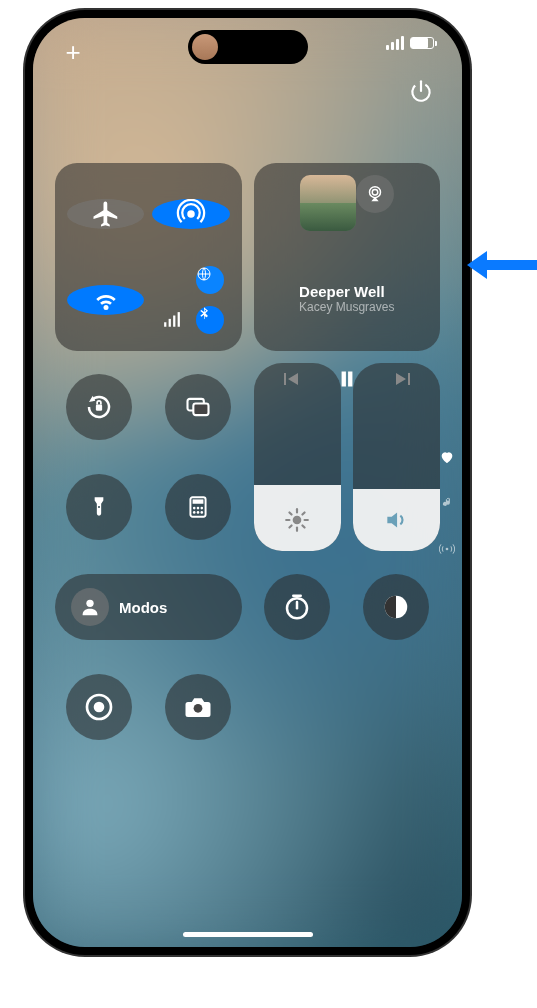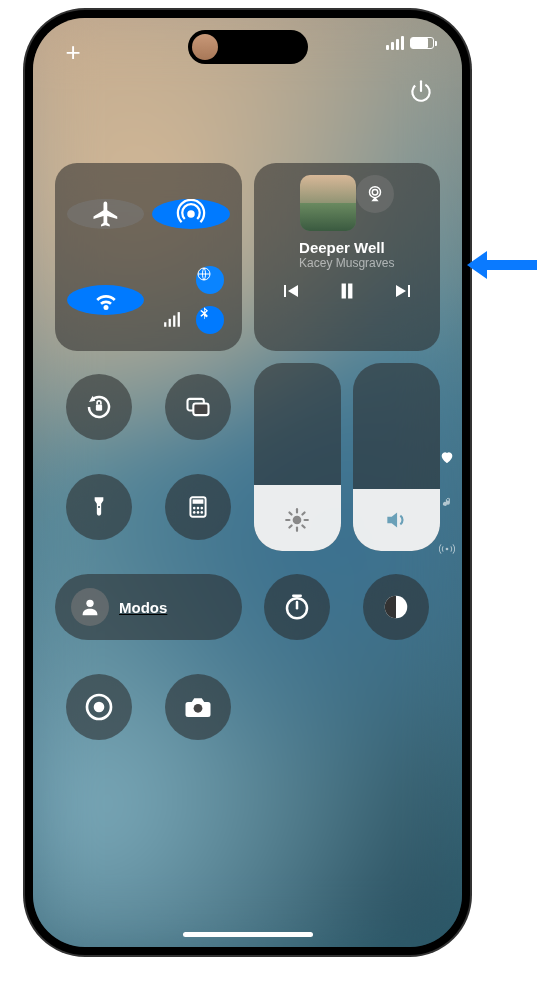--- a/index.html
+++ b/index.html
@@ -147,20 +147,21 @@
   .globe-mini { background:#0a84ff; border-radius:50%; width:28px;height:28px;position:absolute; bottom:6px; right:6px;}
   .cell-mini { position:absolute; top:6px; left:6px; width:28px;height:28px; display:flex;align-items:center;justify-content:center;}
 
   .media-tile {
     grid-column: span 2;
     grid-row: span 2;
     padding: 12px;
     display: flex;
     flex-direction: column;
     justify-content: flex-start;
+    gap: 44px;
   }
   .media-top { display:flex; justify-content:space-between; align-items:flex-start;}
   .album-art {
     width: 56px; height:56px; border-radius:10px;
     background: linear-gradient(180deg, #d8b898 0%, #4a7050 100%);
     position:relative; overflow:hidden;
   }
   .album-art::after{
     content:""; position:absolute; bottom:0; left:0; right:0; height:50%;
     background: linear-gradient(#6a8a60,#3a5a40);
@@ -198,21 +199,20 @@
   }
 
   .wide-pill {
     grid-column: span 2;
     background: rgba(40,40,40,0.55);
     border-radius: 34px;
     height:66px;
     margin:auto 0;
     display:flex; align-items:center; gap:10px; padding: 0 16px;
     width:100%;
-    text-decoration:underline;
   }
   .pill-icon {
     width:38px;height:38px;border-radius:50%;
     background:rgba(120,120,120,0.6);
     display:flex;align-items:center;justify-content:center;
   }
   .pill-label{ font-size:15px; font-weight:600; color:#fff;}
 
   .shallow { height:66px; margin:auto 0; }
 

